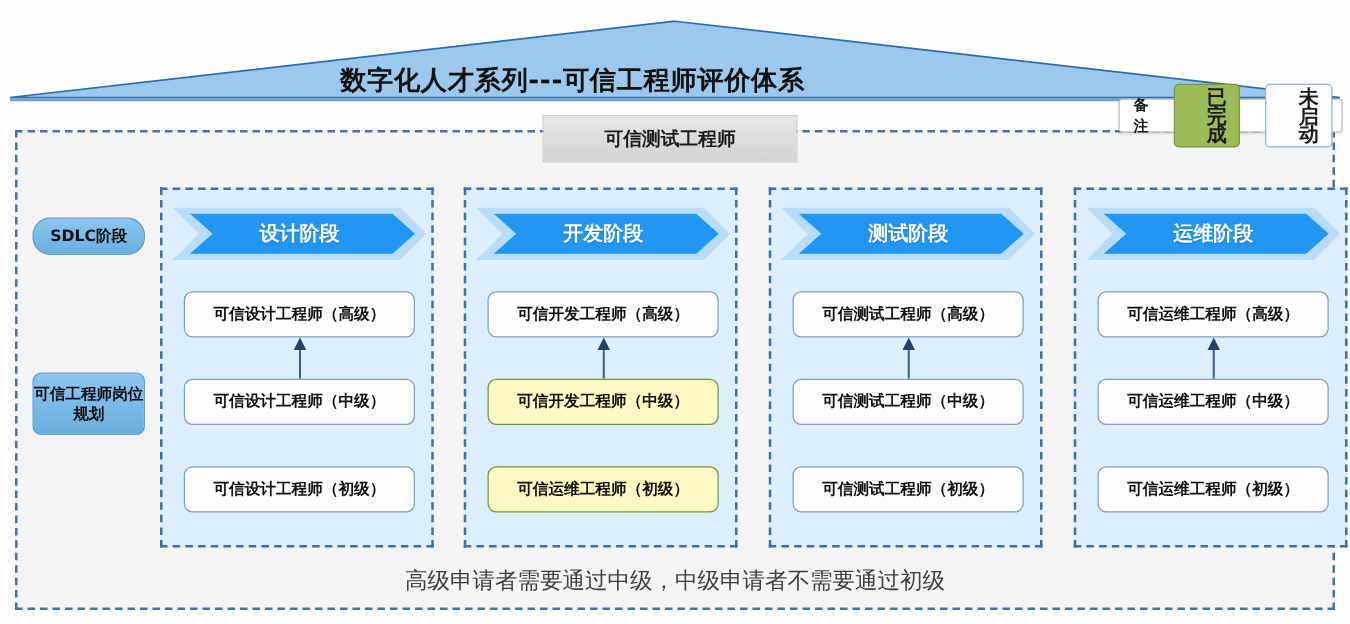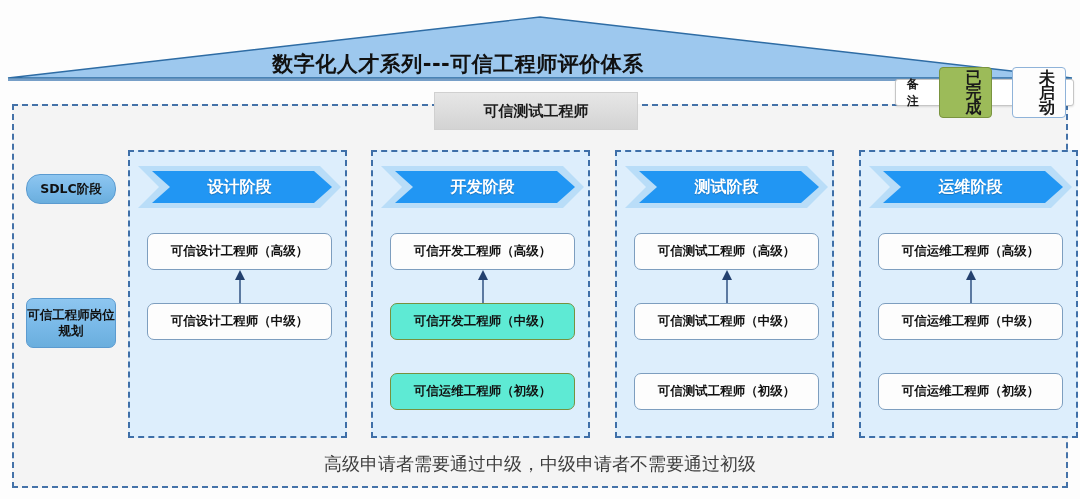--- a/index.html
+++ b/index.html
@@ -92,21 +92,21 @@
   .role{
     position:absolute;left:17px;width:185px;height:37px;
     border-radius:7px;box-sizing:border-box;
     display:flex;align-items:center;justify-content:center;
     font-size:12.5px;font-weight:bold;color:#111;white-space:nowrap;
   }
   .role.lvl-0{top:81px;}
   .role.lvl-1{top:151px;}
   .role.lvl-2{top:221px;}
   .role.state-todo{background:#fdfdfd;border:1px solid #7d9ebf;}
-  .role.state-done{background:#5eead4;border:1px solid #77913f;}
+  .role.state-done{background:#fef9c3;border:1px solid #77913f;}
 
   
   .connector{position:absolute;left:100px;top:118px;width:20px;height:33px;}
   .connector svg{display:block;}
 
   
   .footer-note{
     position:absolute;left:12px;top:452px;width:1056px;text-align:center;
     font-size:18px;color:#3d3d3d;font-weight:500;
   }
@@ -148,20 +148,21 @@
         <div class="chev-label">设计阶段</div>
       </div>
       <div class="role lvl-0 state-todo">可信设计工程师（高级）</div>
       <div class="connector">
         <svg width="20" height="33" viewBox="0 0 20 33">
           <line x1="10" y1="33" x2="10" y2="8" stroke="#3c5c8a" stroke-width="1.6"></line>
           <polygon points="10,0 15,10 5,10" fill="#23406e"></polygon>
         </svg>
       </div>
       <div class="role lvl-1 state-todo">可信设计工程师（中级）</div>
+      <div class="role lvl-2 state-todo">可信设计工程师（初级）</div>
     </div>
 
     <div class="col col-1">
       <div class="chev">
         <svg width="203" height="42" viewBox="0 0 203 42">
           <polygon points="0,0 182,0 203,21 182,42 0,42 21,21" fill="#b9ddf8"></polygon>
           <polygon points="14,5 176,5 194,21 176,37 14,37 32,21" fill="#2196f3"></polygon>
         </svg>
         <div class="chev-label">开发阶段</div>
       </div>

